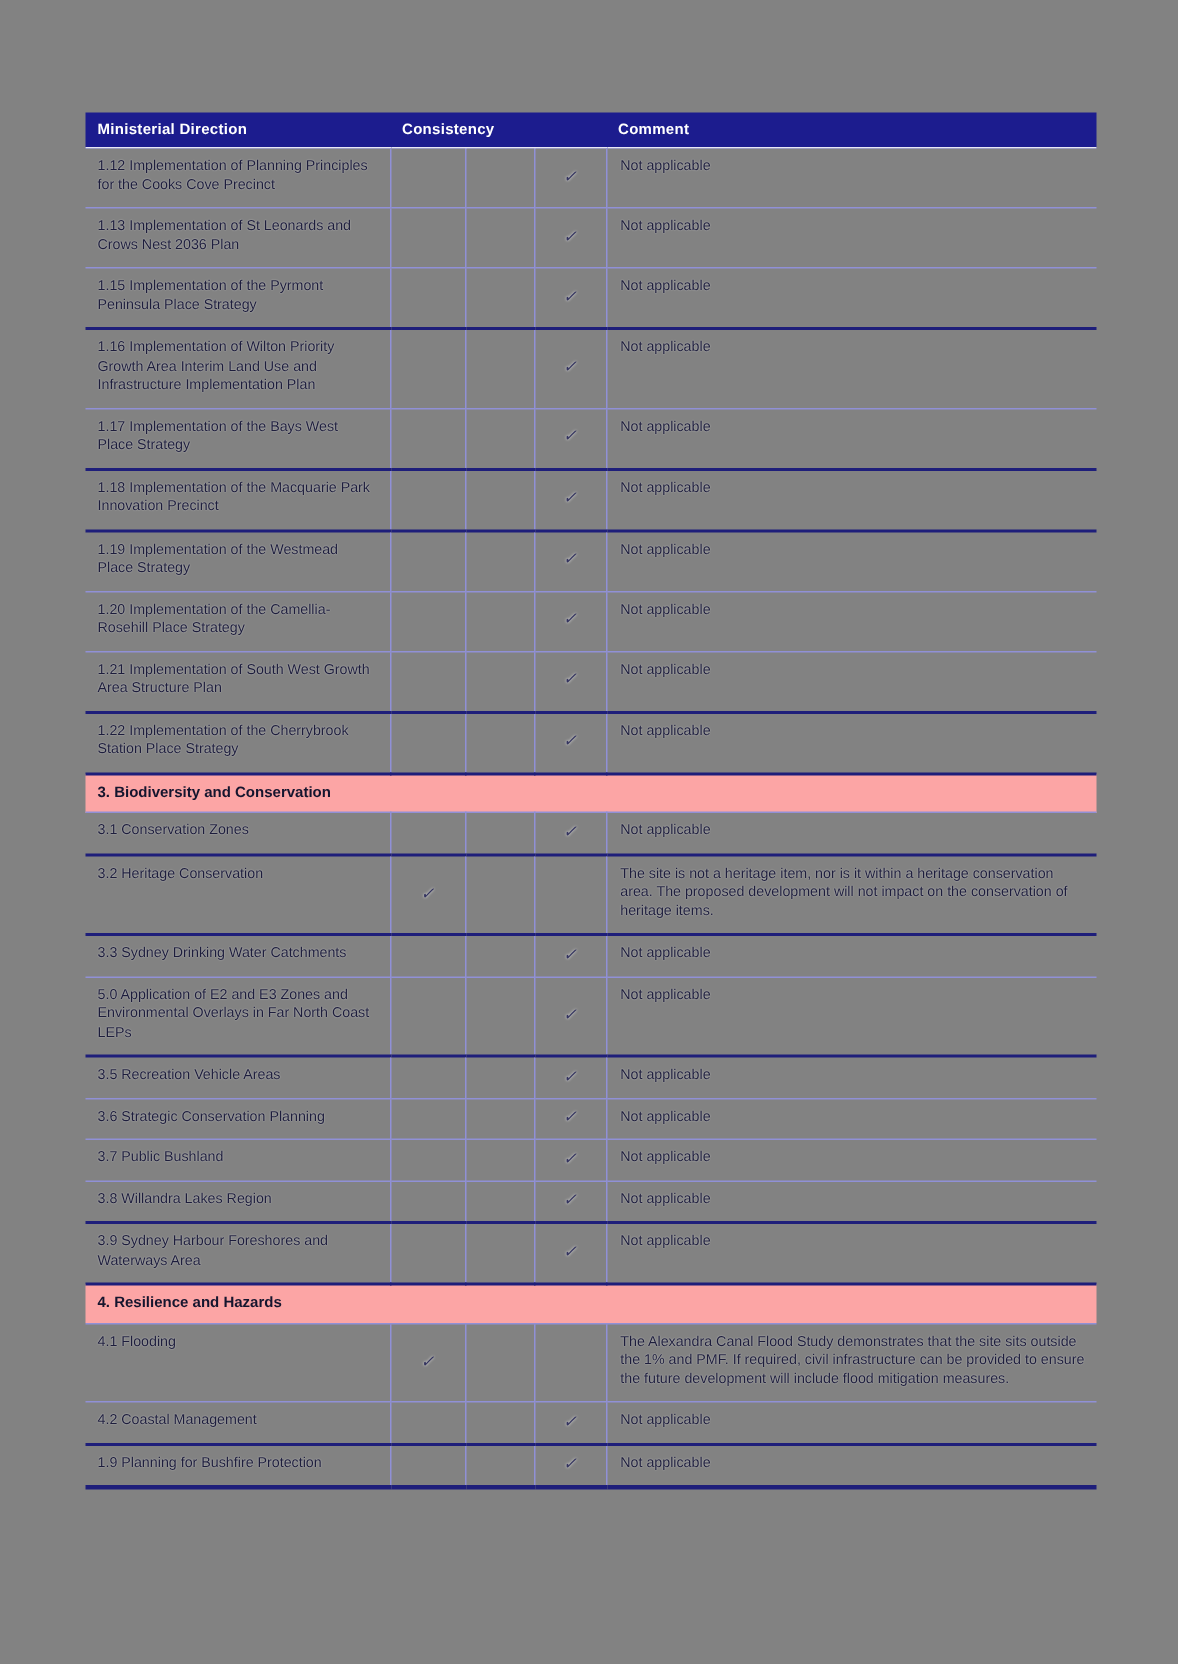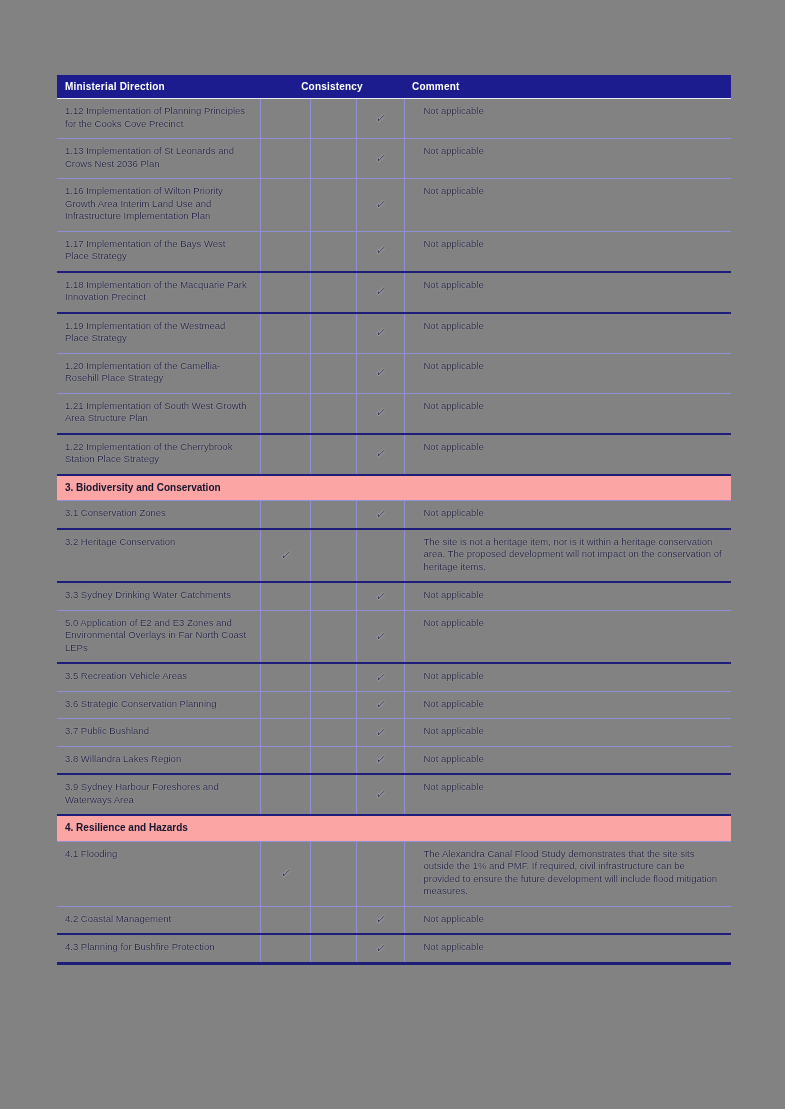--- a/index.html
+++ b/index.html
@@ -16,29 +16,29 @@
   col.c-k2{width:46px;}
   col.c-k3{width:48px;}
   col.c-com{width:327px;}
   thead th{
     background:#1c1c8e;color:#ffffff;
     font-size:10px;font-weight:600;letter-spacing:.2px;
     padding:6px 8px;text-align:left;vertical-align:middle;
     border-bottom:1px solid #e9e9f5;
     margin-left:28px;
   }
-  thead th.th-consistency{text-align:center;}
+  thead th.th-consistency{text-align:left;}
   tbody td{
     color:#1d1d3c;font-size:9.5px;line-height:12.5px;
     padding:6px 8px 8px 8px;vertical-align:top;
     text-shadow:0 0 1px rgba(255,255,255,.65);
   }
   td.td-direction{border-right:1px solid #9090d6;}
   td.td-check{border-right:1px solid #9090d6;text-align:center;vertical-align:middle;padding:4px 2px;}
-  td.td-comment{padding-left:19px;margin-top:14px;}
+  td.td-comment{padding-left:9px;margin-top:14px;}
   .check{
     display:inline-block;color:#34345f;font-size:11px;font-style:italic;
     text-shadow:0 0 2px rgba(255,255,255,.9);
   }
   tr.divider-light>td{border-bottom:1px solid #9090d6;}
   tr.divider-dark>td{border-bottom:2px solid #1e1e7a;}
   tr.divider-end>td{border-bottom:3px solid #1e1e7a;}
   tr.section-row>td{
     background:#fca5a5;color:#15152e;font-weight:bold;font-size:10px;
     padding:6px 8px;text-shadow:none;
@@ -72,20 +72,27 @@
           <td class="td-check"><span class="check">✓</span></td>
           <td class="td-comment">Not applicable</td>
         </tr>
         <tr class="item-row divider-light">
           <td class="td-direction">1.13 Implementation of St Leonards and Crows Nest 2036 Plan</td>
           <td class="td-check"></td>
           <td class="td-check"></td>
           <td class="td-check"><span class="check">✓</span></td>
           <td class="td-comment">Not applicable</td>
         </tr>
+        <tr class="item-row divider-dark">
+          <td class="td-direction">1.15 Implementation of the Pyrmont Peninsula Place Strategy</td>
+          <td class="td-check"></td>
+          <td class="td-check"></td>
+          <td class="td-check"><span class="check">✓</span></td>
+          <td class="td-comment">Not applicable</td>
+        </tr>
         <tr class="item-row divider-light">
           <td class="td-direction">1.16 Implementation of Wilton Priority Growth Area Interim Land Use and Infrastructure Implementation Plan</td>
           <td class="td-check"></td>
           <td class="td-check"></td>
           <td class="td-check"><span class="check">✓</span></td>
           <td class="td-comment">Not applicable</td>
         </tr>
         <tr class="item-row divider-dark">
           <td class="td-direction">1.17 Implementation of the Bays West Place Strategy</td>
           <td class="td-check"></td>
@@ -205,21 +212,21 @@
           <td class="td-comment">The Alexandra Canal Flood Study demonstrates that the site sits outside the 1% and PMF. If required, civil infrastructure can be provided to ensure the future development will include flood mitigation measures.</td>
         </tr>
         <tr class="item-row divider-dark">
           <td class="td-direction">4.2 Coastal Management</td>
           <td class="td-check"></td>
           <td class="td-check"></td>
           <td class="td-check"><span class="check">✓</span></td>
           <td class="td-comment">Not applicable</td>
         </tr>
         <tr class="item-row divider-end">
-          <td class="td-direction">4.3 Planning for Bushfire Protection</td>
+          <td class="td-direction">1.9 Planning for Bushfire Protection</td>
           <td class="td-check"></td>
           <td class="td-check"></td>
           <td class="td-check"><span class="check">✓</span></td>
           <td class="td-comment">Not applicable</td>
         </tr>
       </tbody>
   </table>
 
 </div>
 

